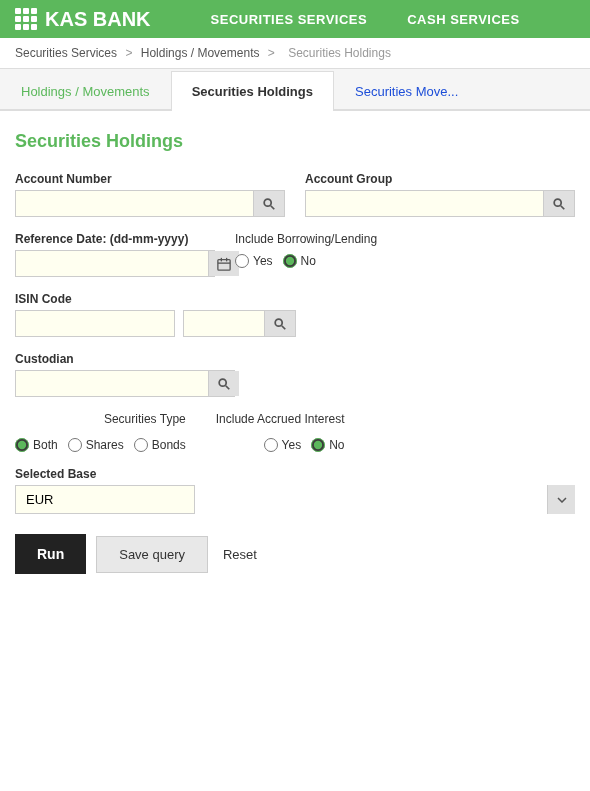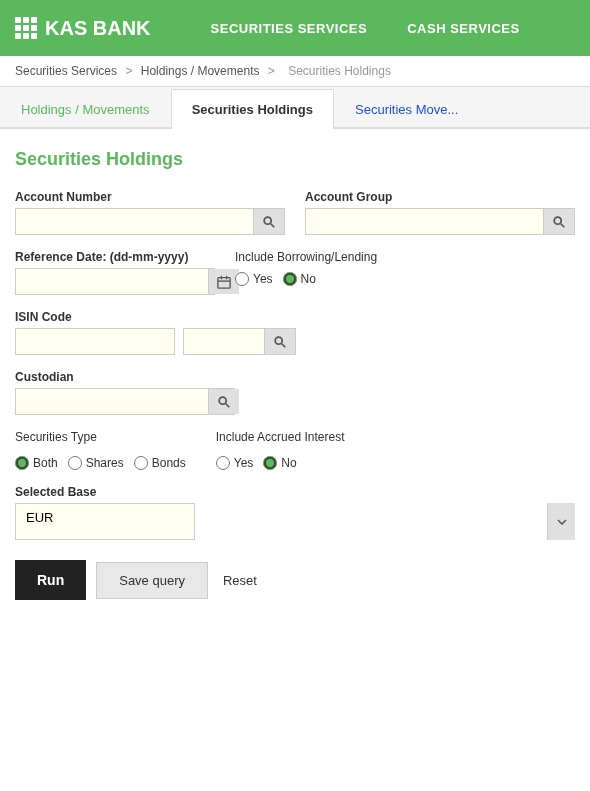--- a/index.html
+++ b/index.html
@@ -4,21 +4,21 @@
   <style>
     * { box-sizing: border-box; margin: 0; padding: 0; }
     body { font-family: Arial, sans-serif; font-size: 13px; color: #333; background: #fff; width: 590px; }
 
     
     .top-nav {
       background: #5cb85c;
       display: flex;
       align-items: center;
       padding: 0 15px;
-      height: 56px;
+      height: 38px;
     }
     .logo {
       display: flex;
       align-items: center;
       color: white;
       font-weight: bold;
       font-size: 20px;
       margin-right: 40px;
     }
     .logo-grid {
@@ -265,36 +265,37 @@
       display: flex;
       gap: 30px;
       margin-bottom: 15px;
       align-items: flex-start;
       flex-wrap: nowrap;
     }
     .sec-type-group {
       display: flex;
       flex-direction: column;
       gap: 4px;
+      align-items: flex-end;
     }
     .sec-type-group label {
       font-size: 12px;
     }
 
     
     .select-wrap {
       position: relative;
       display: inline-block;
     }
     .select-wrap select {
       appearance: none;
       -webkit-appearance: none;
       border: 1px solid #ccc;
       background: #fffff0;
-      padding: 6px 30px 14px 10px;
+      padding: 6px 30px 6px 10px;
       font-size: 13px;
       width: 180px;
       outline: none;
       cursor: pointer;
     }
     .select-arrow {
       position: absolute;
       right: 0;
       top: 0;
       bottom: 0;

